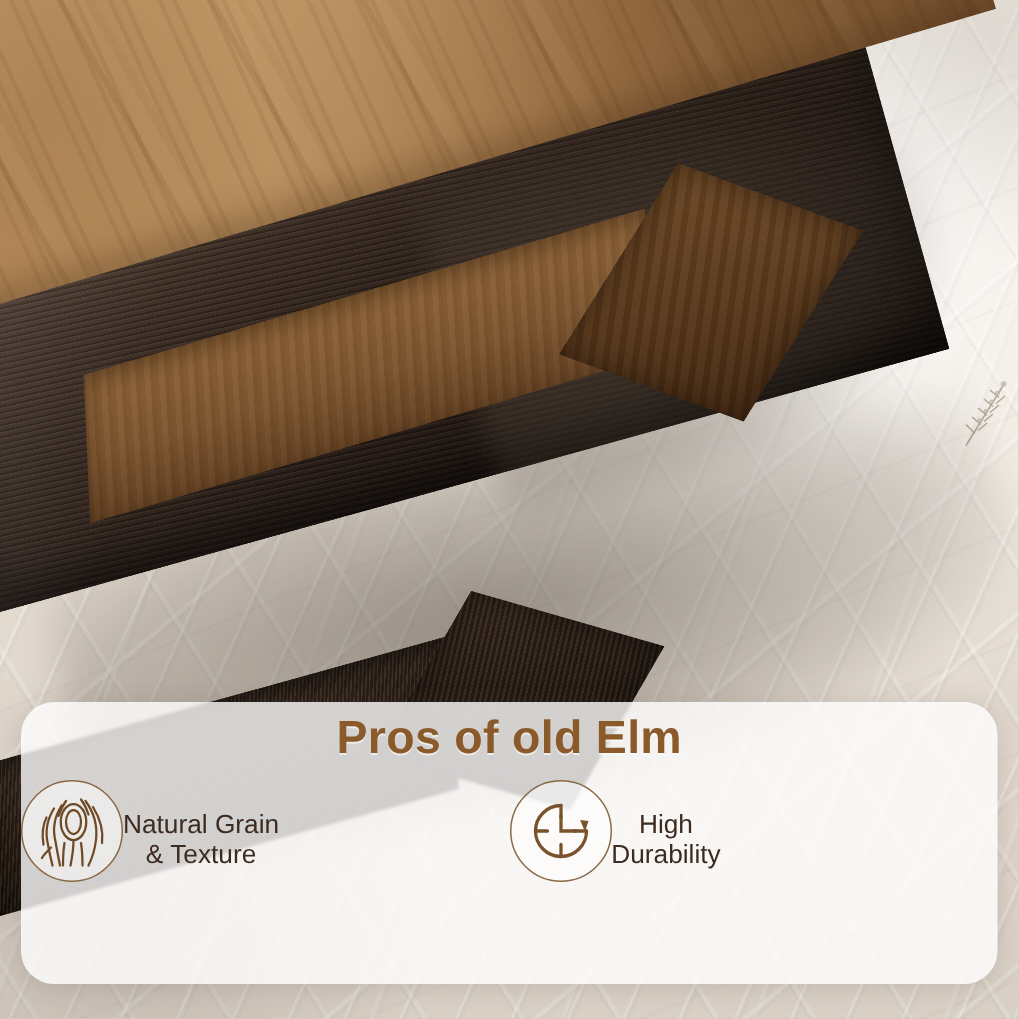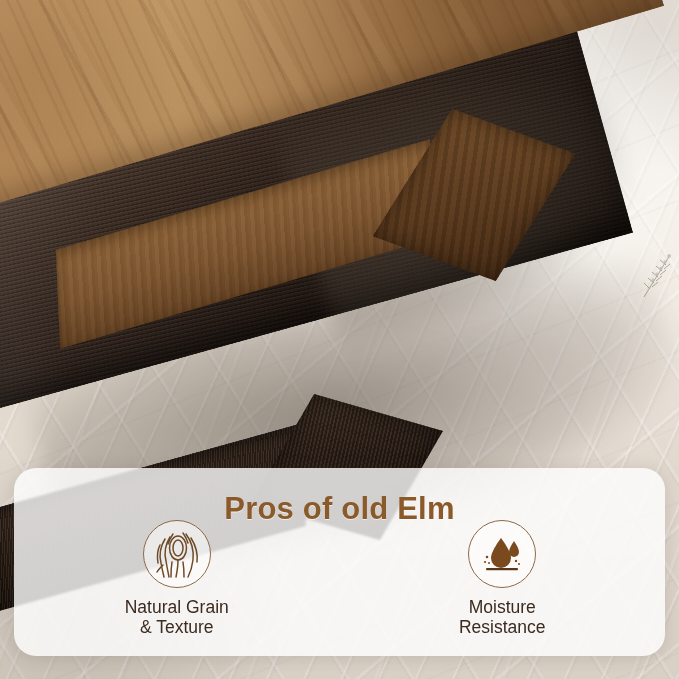--- a/index.html
+++ b/index.html
@@ -142,27 +142,26 @@
     border-radius:22px;
     box-shadow:0 2px 16px rgba(90,78,66,.18);
     backdrop-filter:blur(1px);
   }
   .panel-title{
     position:absolute;top:6px;left:0;width:100%;
     text-align:center;
     font-size:31px;font-weight:bold;letter-spacing:.2px;
     color:#8a5a2a;
     text-shadow:0 1px 0 rgba(255,255,255,.6);
-    margin-top:17px;
   }
   .features{
     position:absolute;top:52px;left:0;width:100%;
     display:flex;
   }
-  .feature{flex:1;display:flex;flex-direction:column;align-items:center;}
+  .feature{flex:1;display:flex;flex-direction:row;align-items:center;}
   .icon-circle{
     width:66px;height:66px;border-radius:50%;
     border:1.4px solid #8a6a46;
     background:rgba(255,255,255,.55);
     display:flex;align-items:center;justify-content:center;
     overflow:hidden;
   }
   .feature-label{
     margin-top:9px;
     font-size:17.5px;line-height:20px;
@@ -237,37 +236,33 @@
               <path d="M20 33 C19 39 19 44 19 48"></path>
               <path d="M31 33 C32 39 32 44 32 48"></path>
               <path d="M11 36 C8 39 6 41 5 43"></path>
             </g>
           </svg>
         </div>
         <div class="feature-label">Natural Grain
 &amp; Texture</div>
       </div>
 
-
       <div class="feature">
         <div class="icon-circle">
-          <svg width="48" height="48" viewBox="0 0 48 48">
-            <path d="M23 8 C23 8 13 21 13 28 A10 10 0 0 0 33 28 C33 21 23 8 23 8 Z" fill="#7a4a1e"></path>
-            <path d="M36 11 C36 11 31 18 31 22 A5 5 0 0 0 41 22 C41 18 36 11 36 11 Z" fill="#7a4a1e"></path>
-            <g fill="#7a4a1e">
-              <circle cx="9" cy="27" r="1.3"></circle>
-              <circle cx="7" cy="32" r="1.1"></circle>
-              <circle cx="11" cy="33" r="1"></circle>
-              <circle cx="38" cy="31" r="1.2"></circle>
-              <circle cx="41" cy="34" r="1"></circle>
+          <svg width="46" height="46" viewBox="0 0 46 46">
+            <g fill="none" stroke="#7a522c" stroke-width="2.2" stroke-linecap="round">
+              <path d="M23 6 A17 17 0 1 0 40 23"></path>
+              <path d="M23 6 L23 14 M23 32 L23 40 M6 23 L14 23 M32 23 L40 23"></path>
+              <path d="M23 13 L23 23 L33 23"></path>
             </g>
-            <rect x="8" y="38" width="32" height="2.2" rx="1" fill="#5c3616"></rect>
+            <path d="M40 23 L34.5 16.5 L40 15.5 Z" fill="#7a522c" transform="rotate(18 38 20)"></path>
           </svg>
         </div>
-        <div class="feature-label">Moisture
-Resistance</div>
+        <div class="feature-label">High
+Durability</div>
       </div>
+
 
 
     </div>
   </div>
 
 </div>
 
 </body></html>

